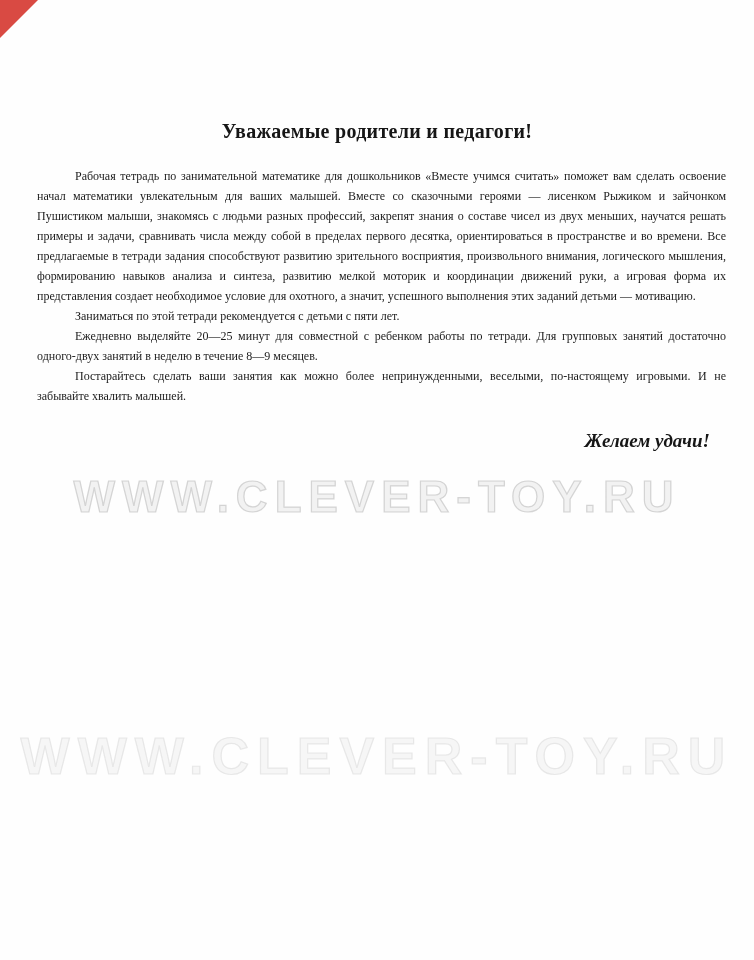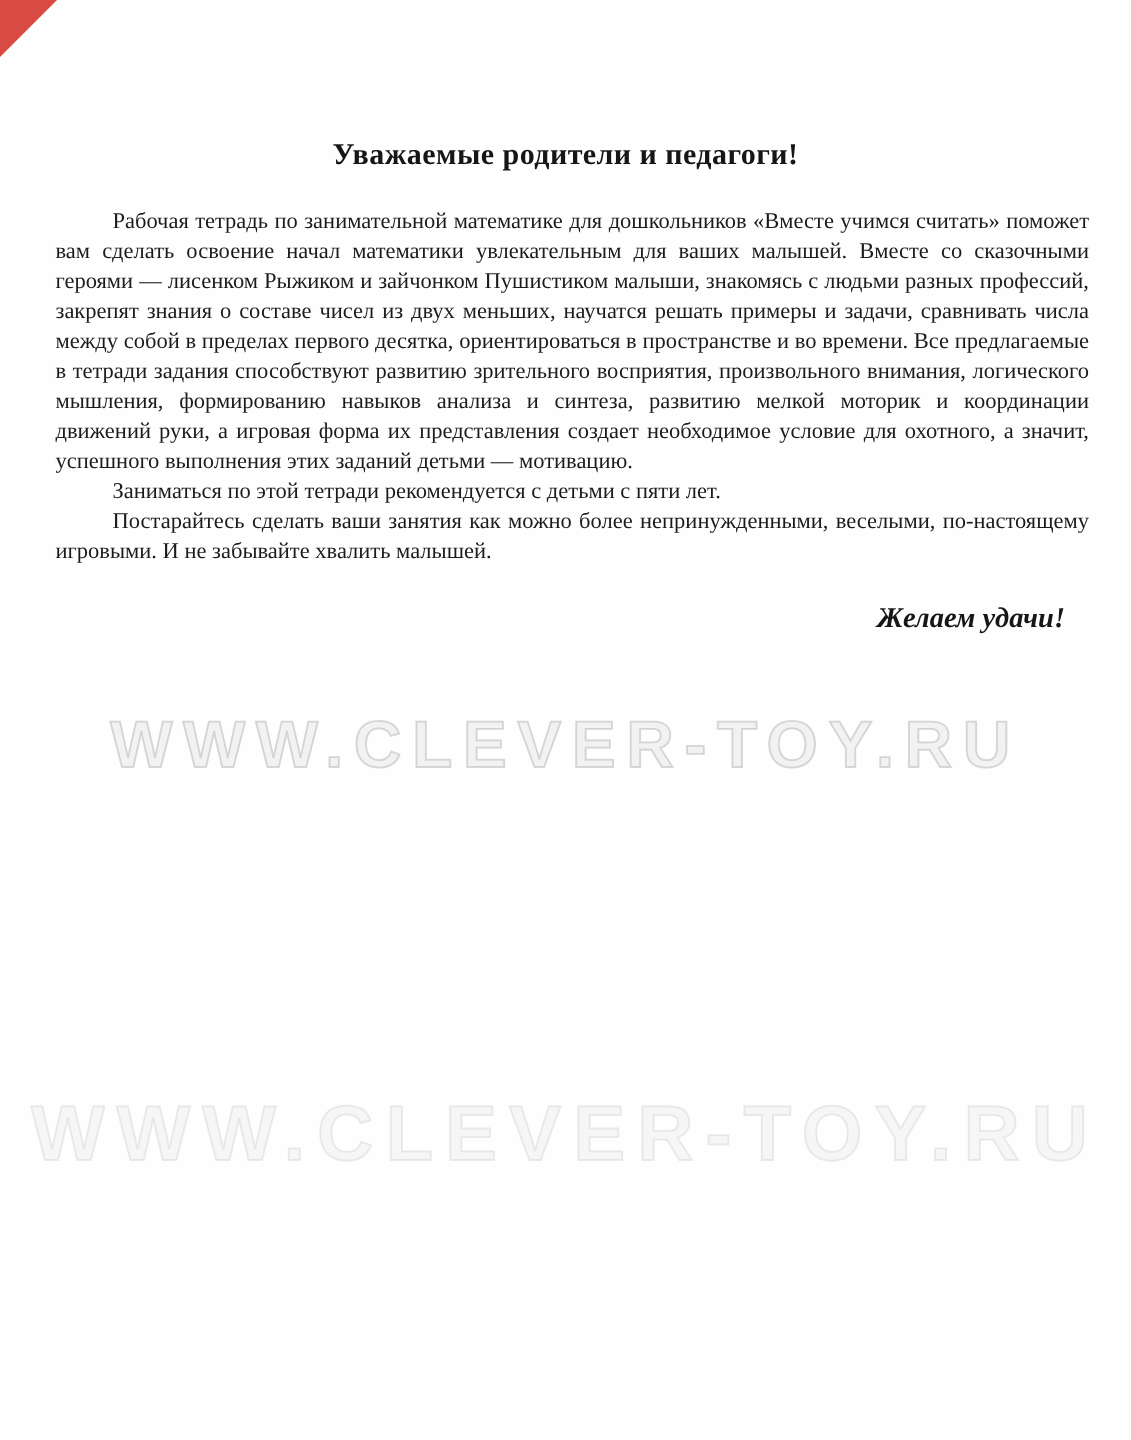--- a/index.html
+++ b/index.html
@@ -20,31 +20,31 @@
     position: absolute;
     top: 0;
     left: 0;
     width: 0;
     height: 0;
     border-top: 38px solid #d94a43;
     border-right: 38px solid transparent;
   }
   .page-title {
     margin: 0;
-    padding-top: 92px;
+    padding-top: 120px;
     text-align: center;
     font-size: 20px;
     font-weight: bold;
     letter-spacing: 0.3px;
     color: #161616;
   }
   .body-text {
     margin-top: 23px;
     padding: 0 28px 0 37px;
-    font-size: 15px;
+    font-size: 12px;
     line-height: 20px;
     text-align: justify;
     color: #1b1b1b;
   }
   .body-text p {
     margin: 0;
     text-indent: 38px;
   }
   .seg-italic {
     font-style: italic;
@@ -92,18 +92,19 @@
 
   <div class="watermark wm-middle">WWW.CLEVER-TOY.RU</div>
 
   <div class="watermark wm-bottom">WWW.CLEVER-TOY.RU</div>
 
   <h1 class="page-title">Уважаемые родители и педагоги!</h1>
 
   <div class="body-text" id="paragraphs">
       <p><span>Рабочая тетрадь по занимательной математике для дошкольников «Вместе учимся считать» поможет вам сделать освоение начал математики увлекательным для ваших малышей. Вместе со сказочными героями — лисенком Рыжиком и зайчонком Пушистиком малыши, знакомясь с людьми разных профессий, закрепят знания о составе чисел из двух меньших, научатся решать примеры и задачи, сравнивать числа между собой в пределах первого десятка, ориентироваться в пространстве и во времени. Все предлагаемые в тетради задания способствуют развитию зрительного восприятия, произвольного внимания, логического мышления, формированию навыков анализа и синтеза, развитию мелкой моторик и координации движений руки, а игровая форма их представления создает необходимое условие для охотного, а значит, успешного выполнения этих заданий детьми — мотивацию.</span></p>
       <p><span>Заниматься по этой тетради рекомендуется с детьми с пяти лет.</span></p>
+      <p><span>Ежедневно выделяйте 20—25 минут для совместной с ребенком работы по тетради. Для групповых занятий достаточно одного-двух занятий в неделю в течение 8—9 месяцев.</span></p>
       <p><span>Постарайтесь сделать ваши занятия как можно более непринужденными, веселыми, по-настоящему игровыми. И не забывайте хвалить малышей.</span></p>
     </div>
 
   <div class="signature">Желаем удачи!</div>
 
 </div>
 
 </body></html>

